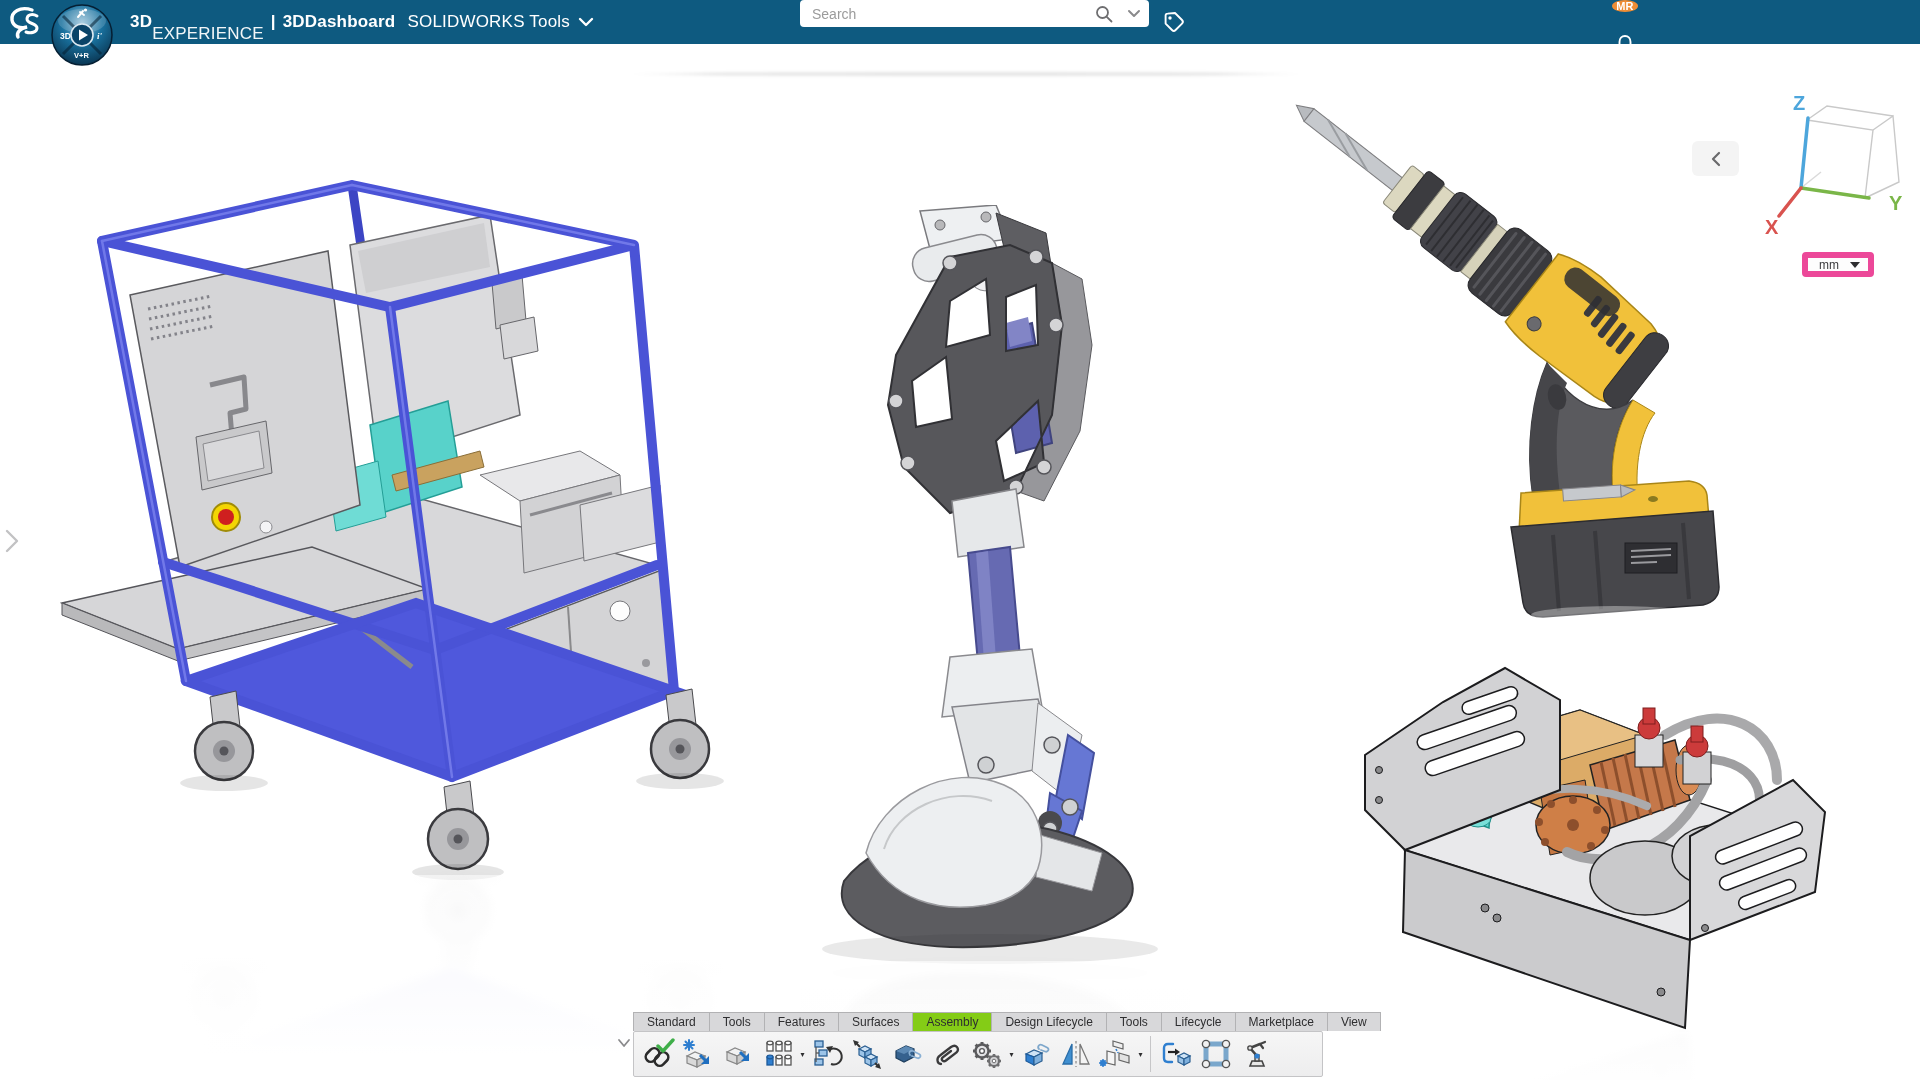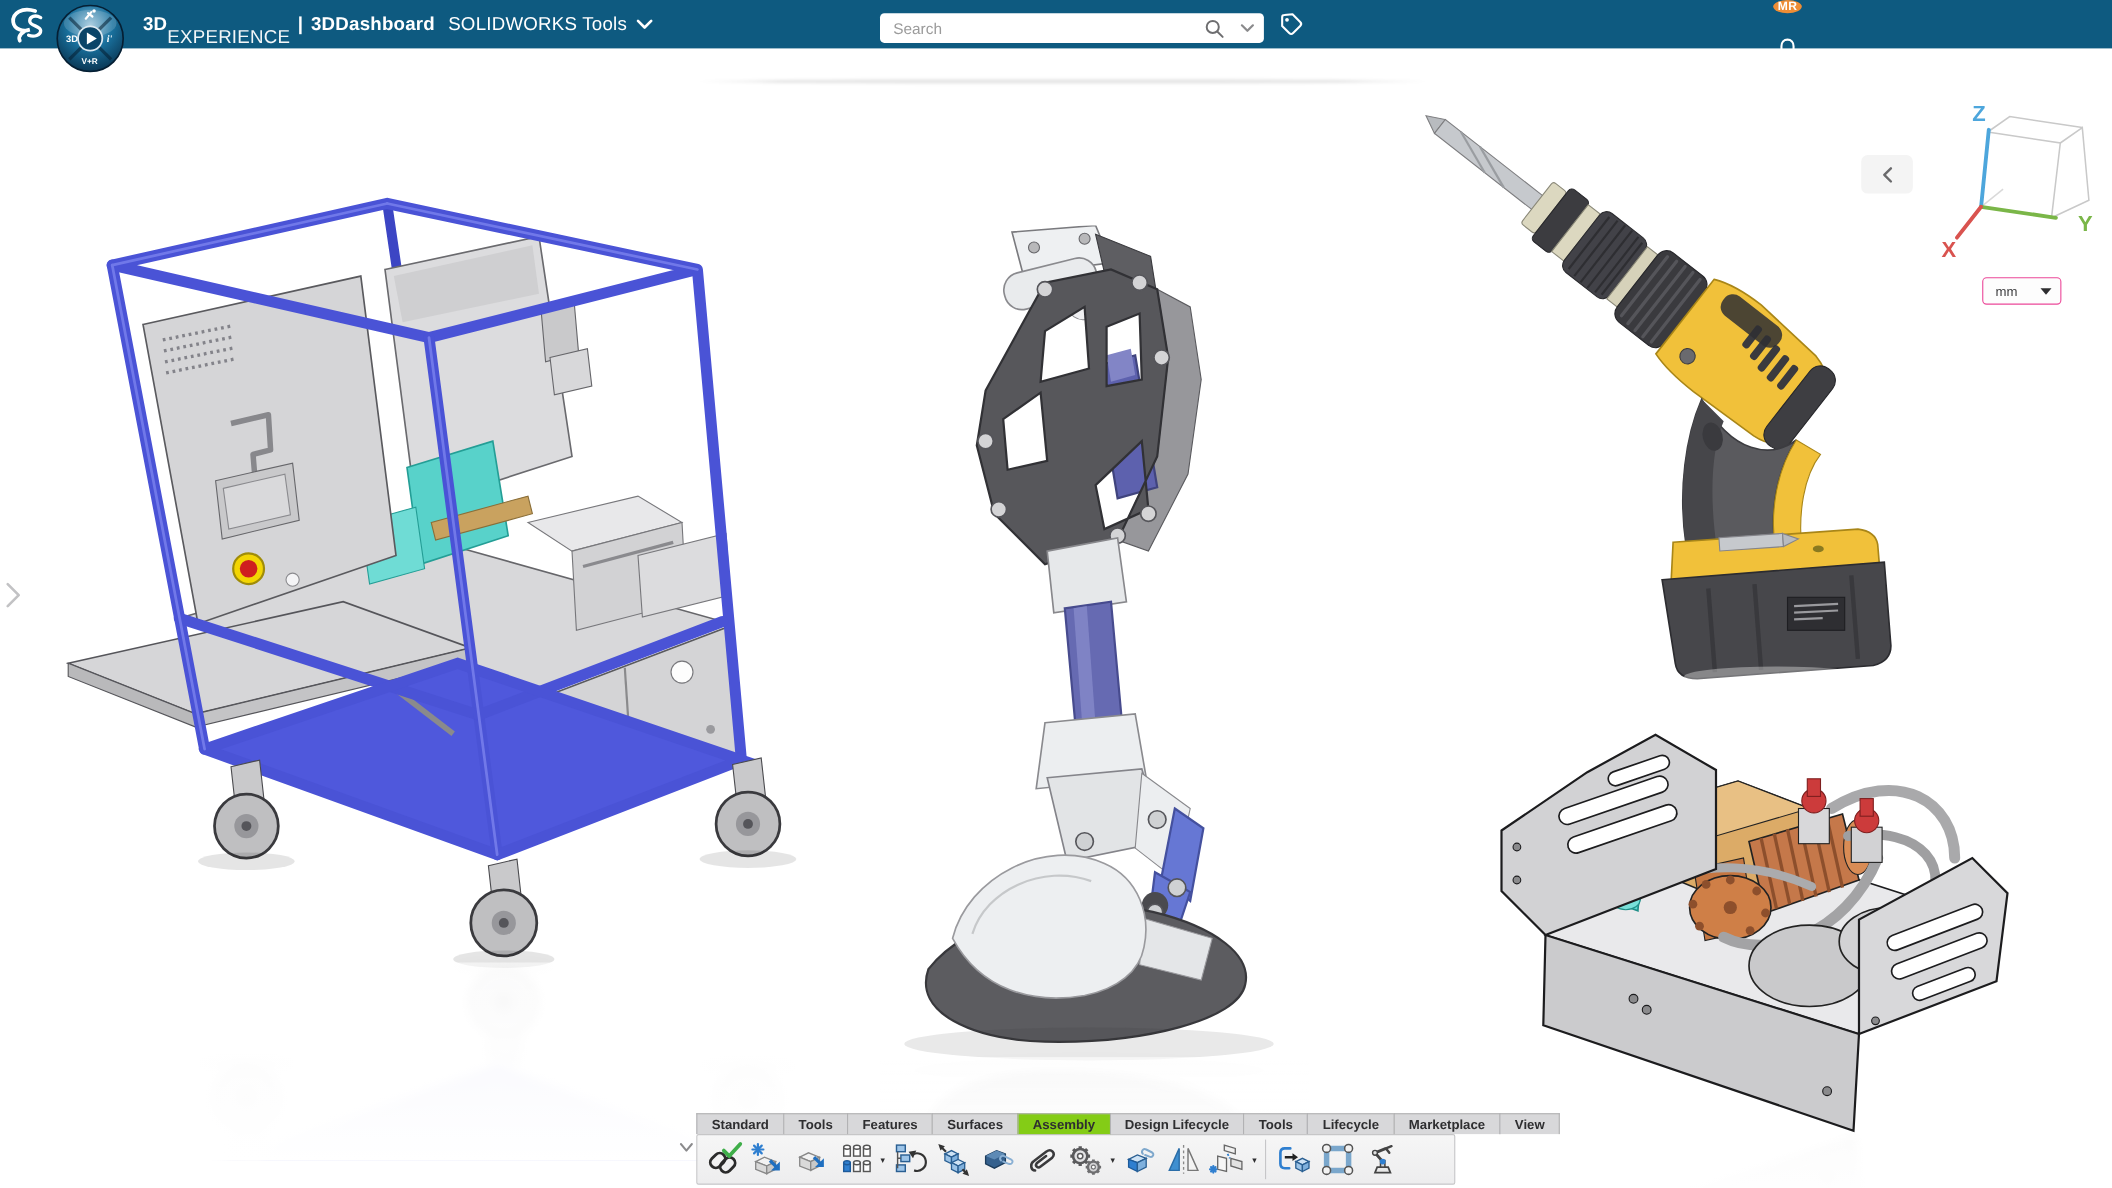--- a/index.html
+++ b/index.html
@@ -10,45 +10,45 @@
   .topbar{position:absolute;left:0;top:0;width:1920px;height:44px;background:#0e5a80;z-index:40;}
   .ds-logo{position:absolute;left:6px;top:3px;width:40px;height:40px;}
   .compass{position:absolute;left:50px;top:3px;width:64px;height:64px;z-index:45;}
   .brand{position:absolute;left:130px;top:0;height:44px;display:flex;align-items:center;color:#fff;font-size:17px;letter-spacing:.2px;white-space:nowrap;}
   .brand b{font-weight:bold;}
   .brand .lt{font-weight:normal;opacity:.95;margin-top:23px;}
   .brand .sep{margin:0 7px;font-weight:bold;}
   .brand .plat{margin-left:12px;font-weight:normal;}
   .brand .chev{margin-left:8px;display:inline-flex;}
 
-  .searchwrap{position:absolute;left:800px;top:12px;width:349px;height:27px;background:#fff;border-radius:4px;display:flex;align-items:center;overflow:hidden;}
+  .searchwrap{position:absolute;left:800px;top:0;width:349px;height:27px;background:#fff;border-radius:4px;display:flex;align-items:center;overflow:hidden;}
   .searchwrap input{flex:1;border:0;outline:0;padding:0 0 0 12px;font-size:14px;color:#333;font-family:"Liberation Sans",sans-serif;background:transparent;}
   .searchwrap input::placeholder{color:#9b9b9b;}
   .sbtn{width:30px;height:27px;display:flex;align-items:center;justify-content:center;background:transparent;border:0;padding:0;cursor:pointer;}
   .tagbtn{position:absolute;left:1160px;top:8px;width:28px;height:27px;display:flex;align-items:center;justify-content:center;background:transparent;border:0;padding:0;}
 
   .rightIcons{position:absolute;left:1612px;top:0;height:44px;display:flex;align-items:center;gap:21px;flex-direction:column;}
   .ricon{width:26px;height:26px;display:flex;align-items:center;justify-content:center;background:transparent;border:0;padding:0;}
   .avatar{width:26px;height:26px;border-radius:50%;background:#ee8d35;color:#fff;font-size:11px;font-weight:bold;display:flex;align-items:center;justify-content:center;letter-spacing:.3px;}
 
   
   .topShadow{position:absolute;left:630px;top:72px;width:672px;height:4px;border-radius:50%;
              background:linear-gradient(to right,rgba(0,0,0,0) 0%,rgba(0,0,0,.10) 12%,rgba(0,0,0,.10) 88%,rgba(0,0,0,0) 100%);filter:blur(1.5px);}
   .leftExpander{position:absolute;left:3px;top:526px;width:20px;height:30px;background:transparent;border:0;padding:0;display:flex;align-items:center;}
   .panelCollapse{position:absolute;left:1692px;top:141px;width:47px;height:35px;background:#f4f4f4;border:0;border-radius:6px;display:flex;align-items:center;justify-content:center;cursor:pointer;}
   .triad{position:absolute;left:1763px;top:92px;width:150px;height:150px;}
-  .units{position:absolute;left:1802px;top:252px;width:72px;height:25px;background:#fdfdfd;border:1px solid #ec4899;border-radius:4px;display:flex;align-items:center;cursor:pointer;box-sizing:border-box;}
+  .units{position:absolute;left:1802px;top:252px;width:72px;height:25px;background:#fdfdfd;border:6px solid #ec4899;border-radius:4px;display:flex;align-items:center;cursor:pointer;box-sizing:border-box;}
   .units span.val{font-size:12px;color:#3c3c3e;padding-left:11px;flex:1;}
   .units .caret{width:0;height:0;border-left:5px solid transparent;border-right:5px solid transparent;border-top:6px solid #2e2e30;margin-right:8px;}
 
   
   .model{position:absolute;}
 
   
-  .tabs{position:absolute;left:633px;top:1012px;height:19px;display:flex;z-index:30;font-weight:bold;}
+  .tabs{position:absolute;left:633px;top:1012px;height:19px;display:flex;z-index:30;}
   .tab{height:19px;padding:0 13px;display:flex;align-items:center;font-size:12px;color:#2e2e30;
        background:#d8d8da;border:1px solid #b2b2b4;border-bottom:none;box-sizing:border-box;margin-right:-1px;cursor:pointer;white-space:nowrap;}
   .tab.active{background:#84cc16;position:relative;z-index:31;}
   .tbBox{position:absolute;left:633px;top:1031px;width:690px;height:46px;background:linear-gradient(#f6f6f6,#ededee);
          border:1px solid #c4c4c6;border-radius:2px;box-sizing:border-box;display:flex;align-items:center;padding:0 4px;z-index:29;}
   .tbi{width:40px;height:42px;display:flex;align-items:center;justify-content:center;background:transparent;border:0;padding:0;cursor:pointer;border-radius:3px;}
   .flyout{width:9px;font-size:8px;color:#2e2e30;display:flex;align-items:center;justify-content:center;cursor:pointer;}
   .tb-sep{width:1px;height:36px;background:#c6c6c8;margin:0 5px;}
   .tbCollapse{position:absolute;left:616px;top:1036px;width:16px;height:14px;background:transparent;border:0;padding:0;display:flex;align-items:center;justify-content:center;}
 </style>

